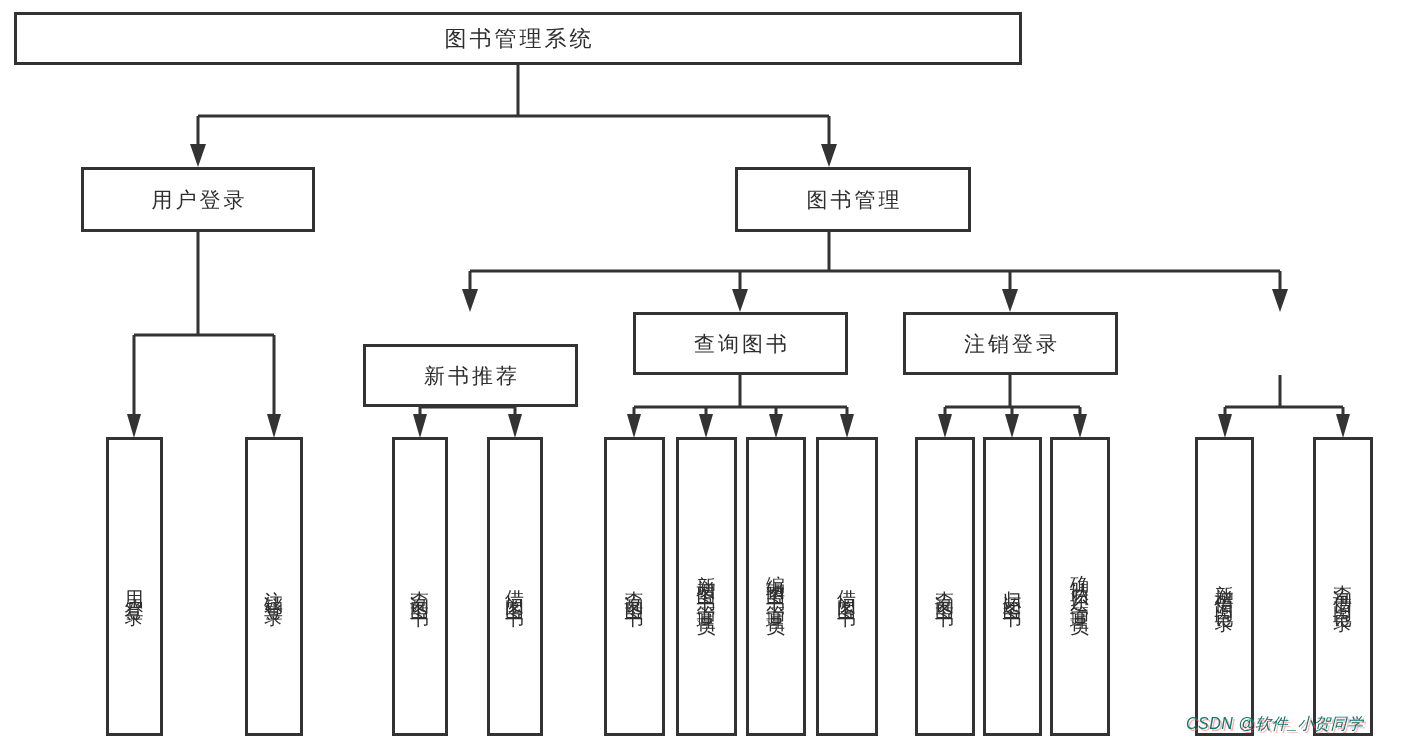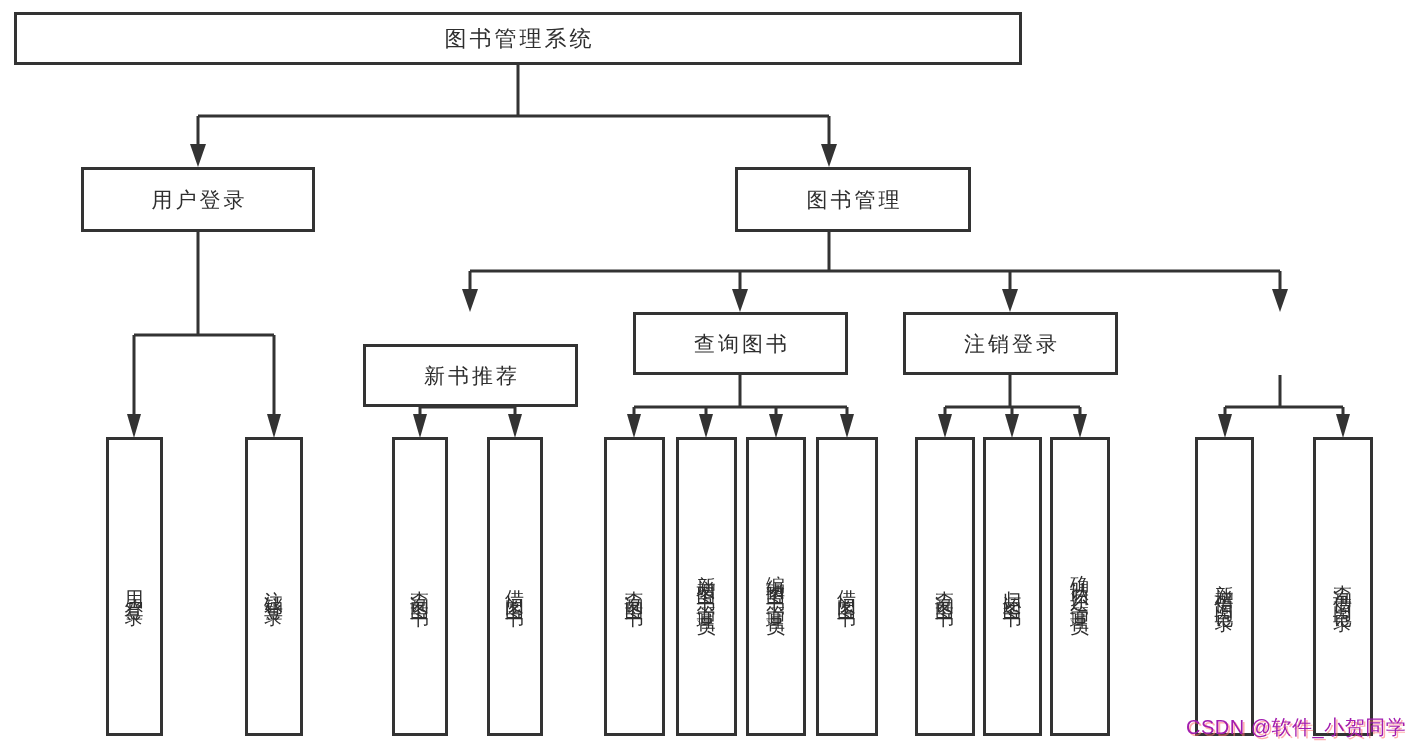--- a/index.html
+++ b/index.html
@@ -53,26 +53,27 @@
   .lf8  { left: 816px;  width: 62px; }
   .lf9  { left: 915px;  width: 60px; }
   .lf10 { left: 983px;  width: 59px; }
   .lf11 { left: 1050px; width: 60px; }
   .lf12 { left: 1195px; width: 59px; }
   .lf13 { left: 1313px; width: 60px; }
   .watermark {
     position: absolute;
     left: 1186px;
     top: 714px;
-    font-size: 20px;
+    font-size: 16px;
     letter-spacing: 0.5px;
     white-space: nowrap;
-    color: #a21caf;
+    color: #0f766e;
     text-shadow: 2px 2px 0 rgba(255, 110, 110, 0.55);
     z-index: 5;
+    font-style: italic;
   }
 </style>
 </head>
 <body>
 
 <div class="canvas">
 
   <svg class="connectors" viewBox="0 0 1405 747" xmlns="http://www.w3.org/2000/svg">
     <g stroke="#333333" stroke-width="3" fill="none">
       <path d="M518 65 V116 M198 116 H829 M198 116 V146 M829 116 V146"></path>

